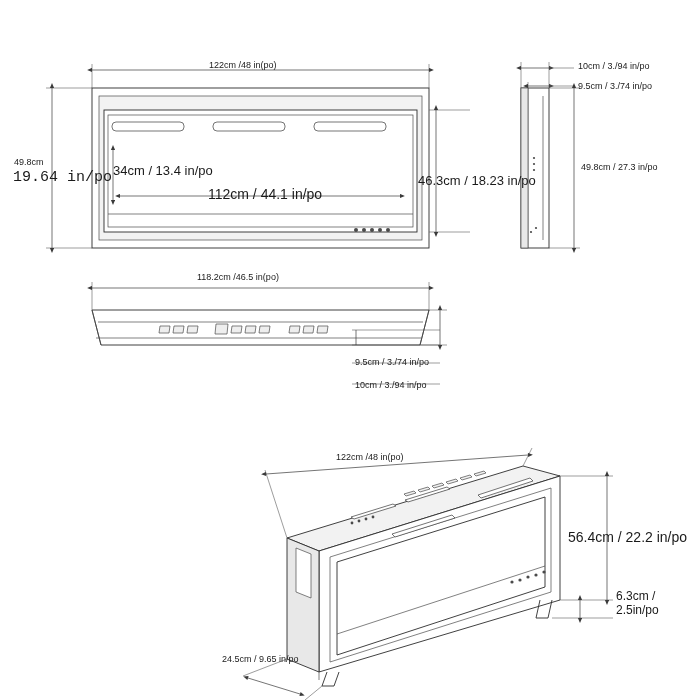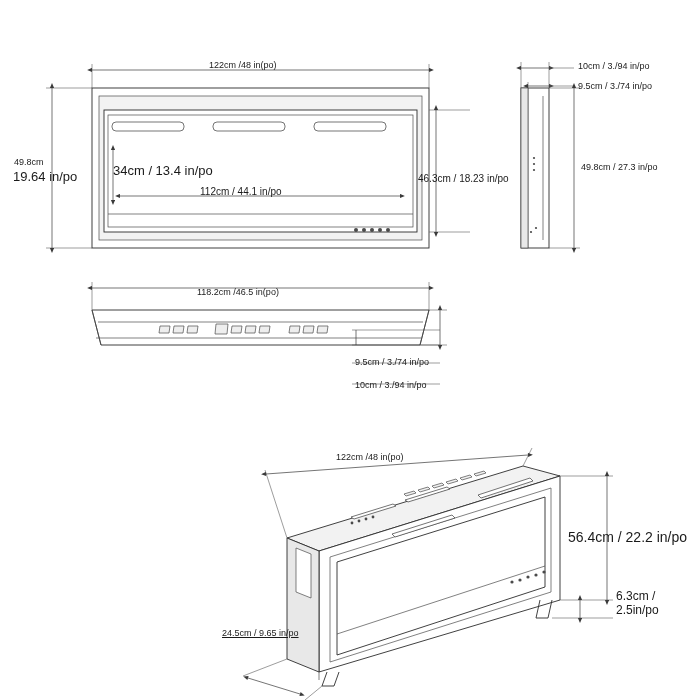--- a/index.html
+++ b/index.html
@@ -251,34 +251,34 @@
 
     <path class="ext" d="M287 659 L243 676"></path>
     <path class="ext" d="M322 686 L305 700"></path>
     <path class="dimline" d="M248 678 L300 694" marker-start="url(#arrL)" marker-end="url(#arrR)"></path>
   </g>
 </svg>
 
 <div style="position:absolute; left:209px; top:60px; font-size:9px;">122cm /48 in(po)</div>
 
 <div style="position:absolute; left:14px; top:157px; font-size:9px; text-align:left;">49.8cm</div>
-<div style="position:absolute; left:13px; top:169px; font-size:13px; text-align:left;">19.64 in/po</div>
+<div style="position:absolute; left:13px; top:169px; font-size:15px; text-align:left;font-family:Liberation Mono, monospace;">19.64 in/po</div>
 
 <div style="position:absolute; left:113px; top:163px; font-size:13px;text-align:right;">34cm / 13.4 in/po</div>
 
-<div style="position:absolute; left:200px; top:186px; font-size:10px;">112cm / 44.1 in/po</div>
-
-<div style="position:absolute; left:418px; top:173px; font-size:10px;">46.3cm / 18.23 in/po</div>
+<div style="position:absolute; left:208px; top:186px; font-size:14px;">112cm / 44.1 in/po</div>
+
+<div style="position:absolute; left:418px; top:173px; font-size:13px;">46.3cm / 18.23 in/po</div>
 
 <div style="position:absolute; left:578px; top:61px; font-size:9px;">10cm / 3./94 in/po</div>
 <div style="position:absolute; left:578px; top:81px; font-size:9px;">9.5cm / 3./74 in/po</div>
 <div style="position:absolute; left:581px; top:162px; font-size:9px;">49.8cm / 27.3 in/po</div>
 
-<div style="position:absolute; left:197px; top:272px; font-size:9px;margin-top:15px;">118.2cm /46.5 in(po)</div>
+<div style="position:absolute; left:197px; top:272px; font-size:9px;">118.2cm /46.5 in(po)</div>
 <div style="position:absolute; left:355px; top:357px; font-size:9px;">9.5cm / 3./74 in/po</div>
 <div style="position:absolute; left:355px; top:380px; font-size:9px;">10cm / 3./94 in/po</div>
 
 <div style="position:absolute; left:336px; top:452px; font-size:9px;">122cm /48 in(po)</div>
 <div style="position:absolute; left:568px; top:529px; font-size:14px;">56.4cm / 22.2 in/po</div>
 <div style="position:absolute; left:616px; top:589px; font-size:12px;">6.3cm / 2.5in/po</div>
-<div style="position:absolute; left:222px; top:628px; font-size:9px;text-decoration:underline;">24.5cm / 9.65 in/po</div>
+<div style="position:absolute; left:222px; top:654px; font-size:9px;">24.5cm / 9.65 in/po</div>
 
 </div>
 
 </body></html>

